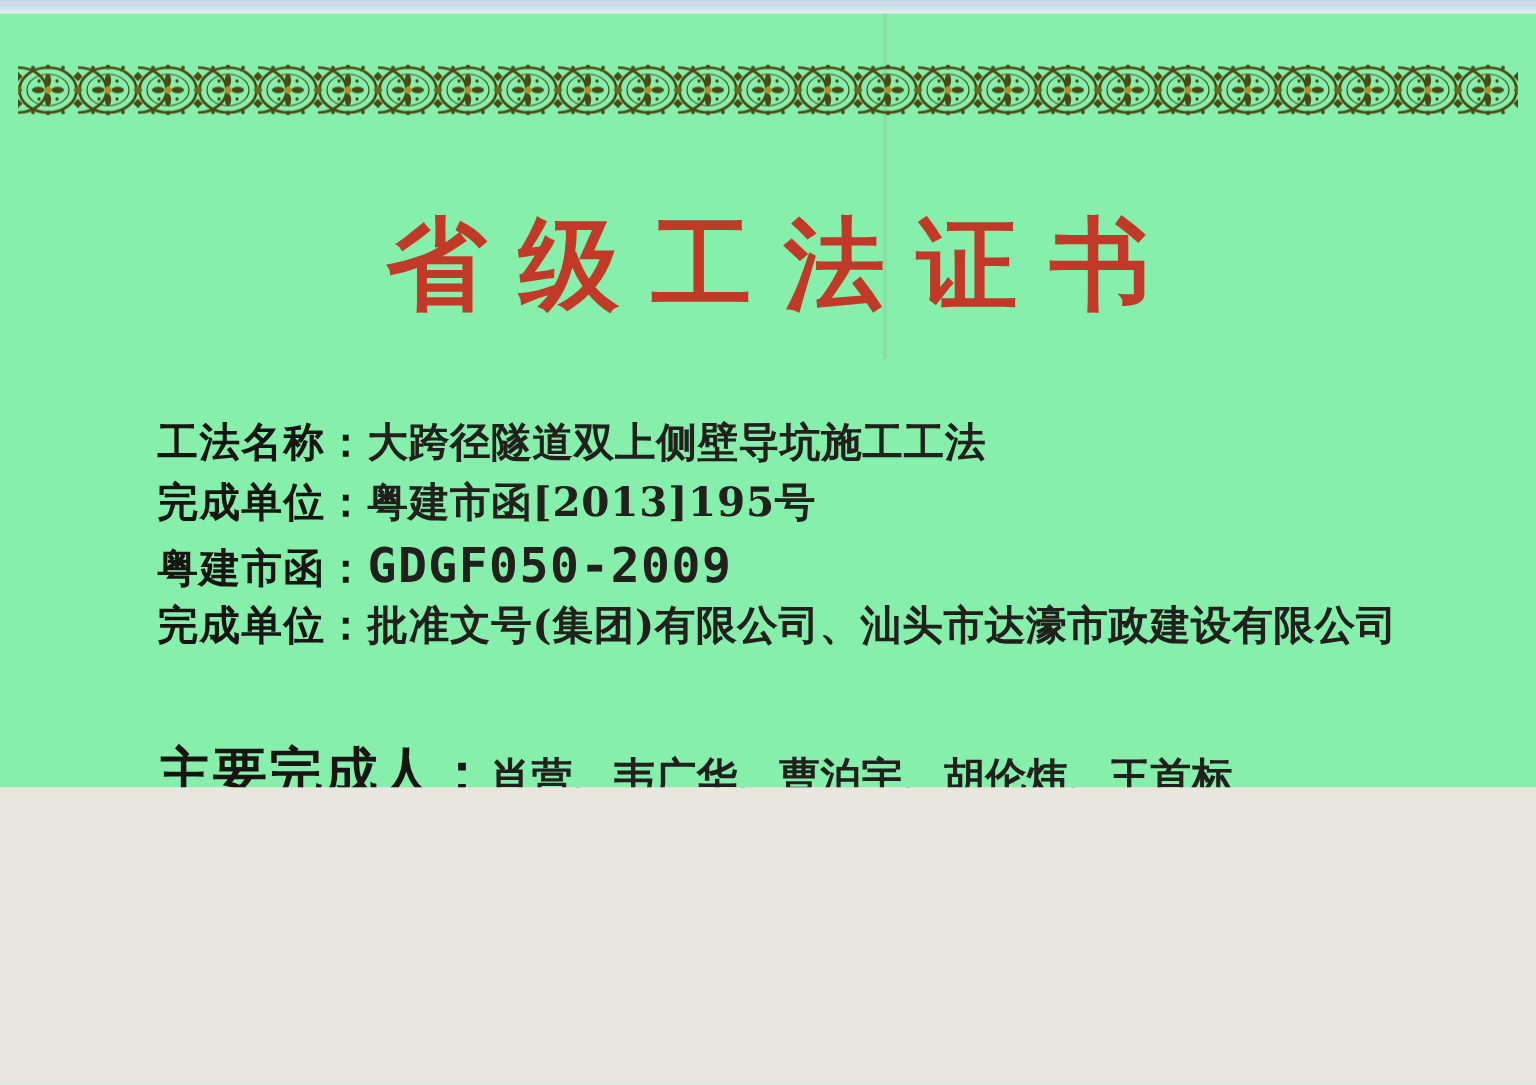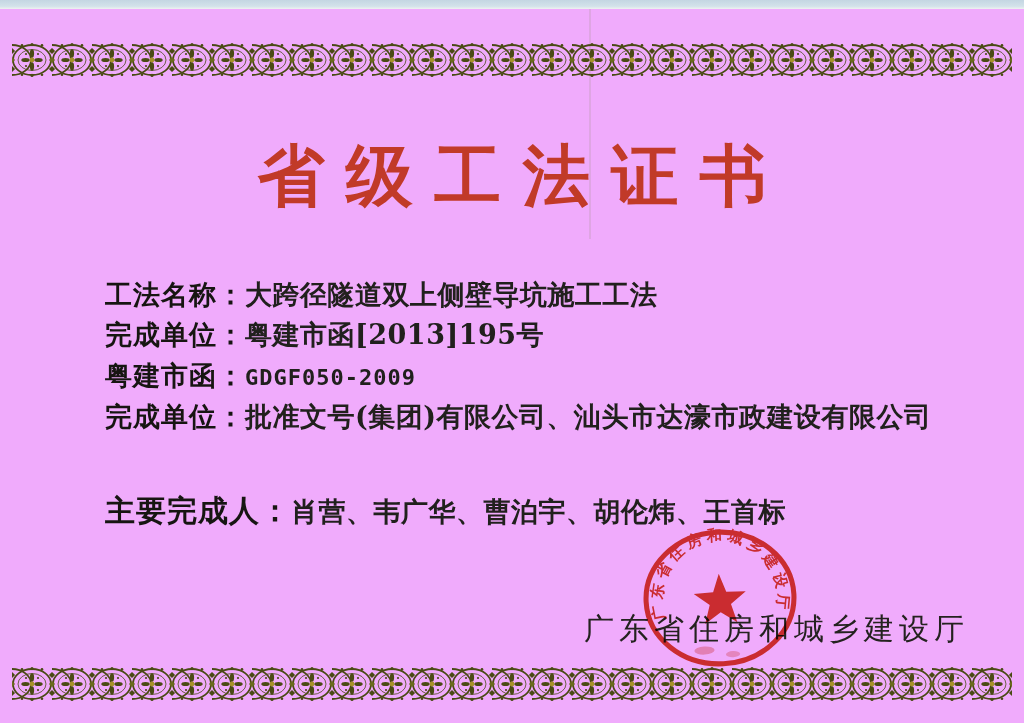--- a/index.html
+++ b/index.html
@@ -1,21 +1,21 @@
 <!DOCTYPE html>
 <html><head>
 <meta charset="utf-8">
 <style>
   html, body { margin: 0; padding: 0; background: #e9e6de; }
   .page {
     position: relative;
     width: 1024px;
-    height: 723px;
+    height: 525px;
     margin: 0 auto;
-    background: #f0abfc;
+    background: #86efac;
     overflow: hidden;
     font-family: "DejaVu Serif", "Liberation Serif", serif;
   }
   .scan-strip {
     position: absolute;
     left: 0; top: 0;
     width: 1024px; height: 9px;
     background: linear-gradient(180deg, #c3d6e2 0%, #d3e2ea 70%, #eef2f0 100%);
   }
   .crease {
@@ -61,23 +61,23 @@
     font-size: 27px;
     font-weight: 700;
     letter-spacing: 0.5px;
     color: #21201d;
   }
   .row-1 { top: 277px; }
   .row-2 { top: 317px; }
   .row-3 { top: 358px; }
   .row-4 { top: 399px; }
   .row-authors { top: 491px; }
-  .row-authors .field-label { font-size: 30px; }
-
-  .mono-value { font-family: "DejaVu Sans Mono", "Liberation Mono", monospace; font-size: 22px; letter-spacing: 1px; }
+  .row-authors .field-label { font-size: 36px; }
+
+  .mono-value { font-family: "DejaVu Sans Mono", "Liberation Mono", monospace; font-size: 32px; letter-spacing: 1px; }
 
   .date-line {
     position: absolute;
     left: 584px; top: 609px;
     font-size: 30px;
     color: #24221f;
     letter-spacing: 5px;
     white-space: nowrap;
     z-index: 2;
   }

